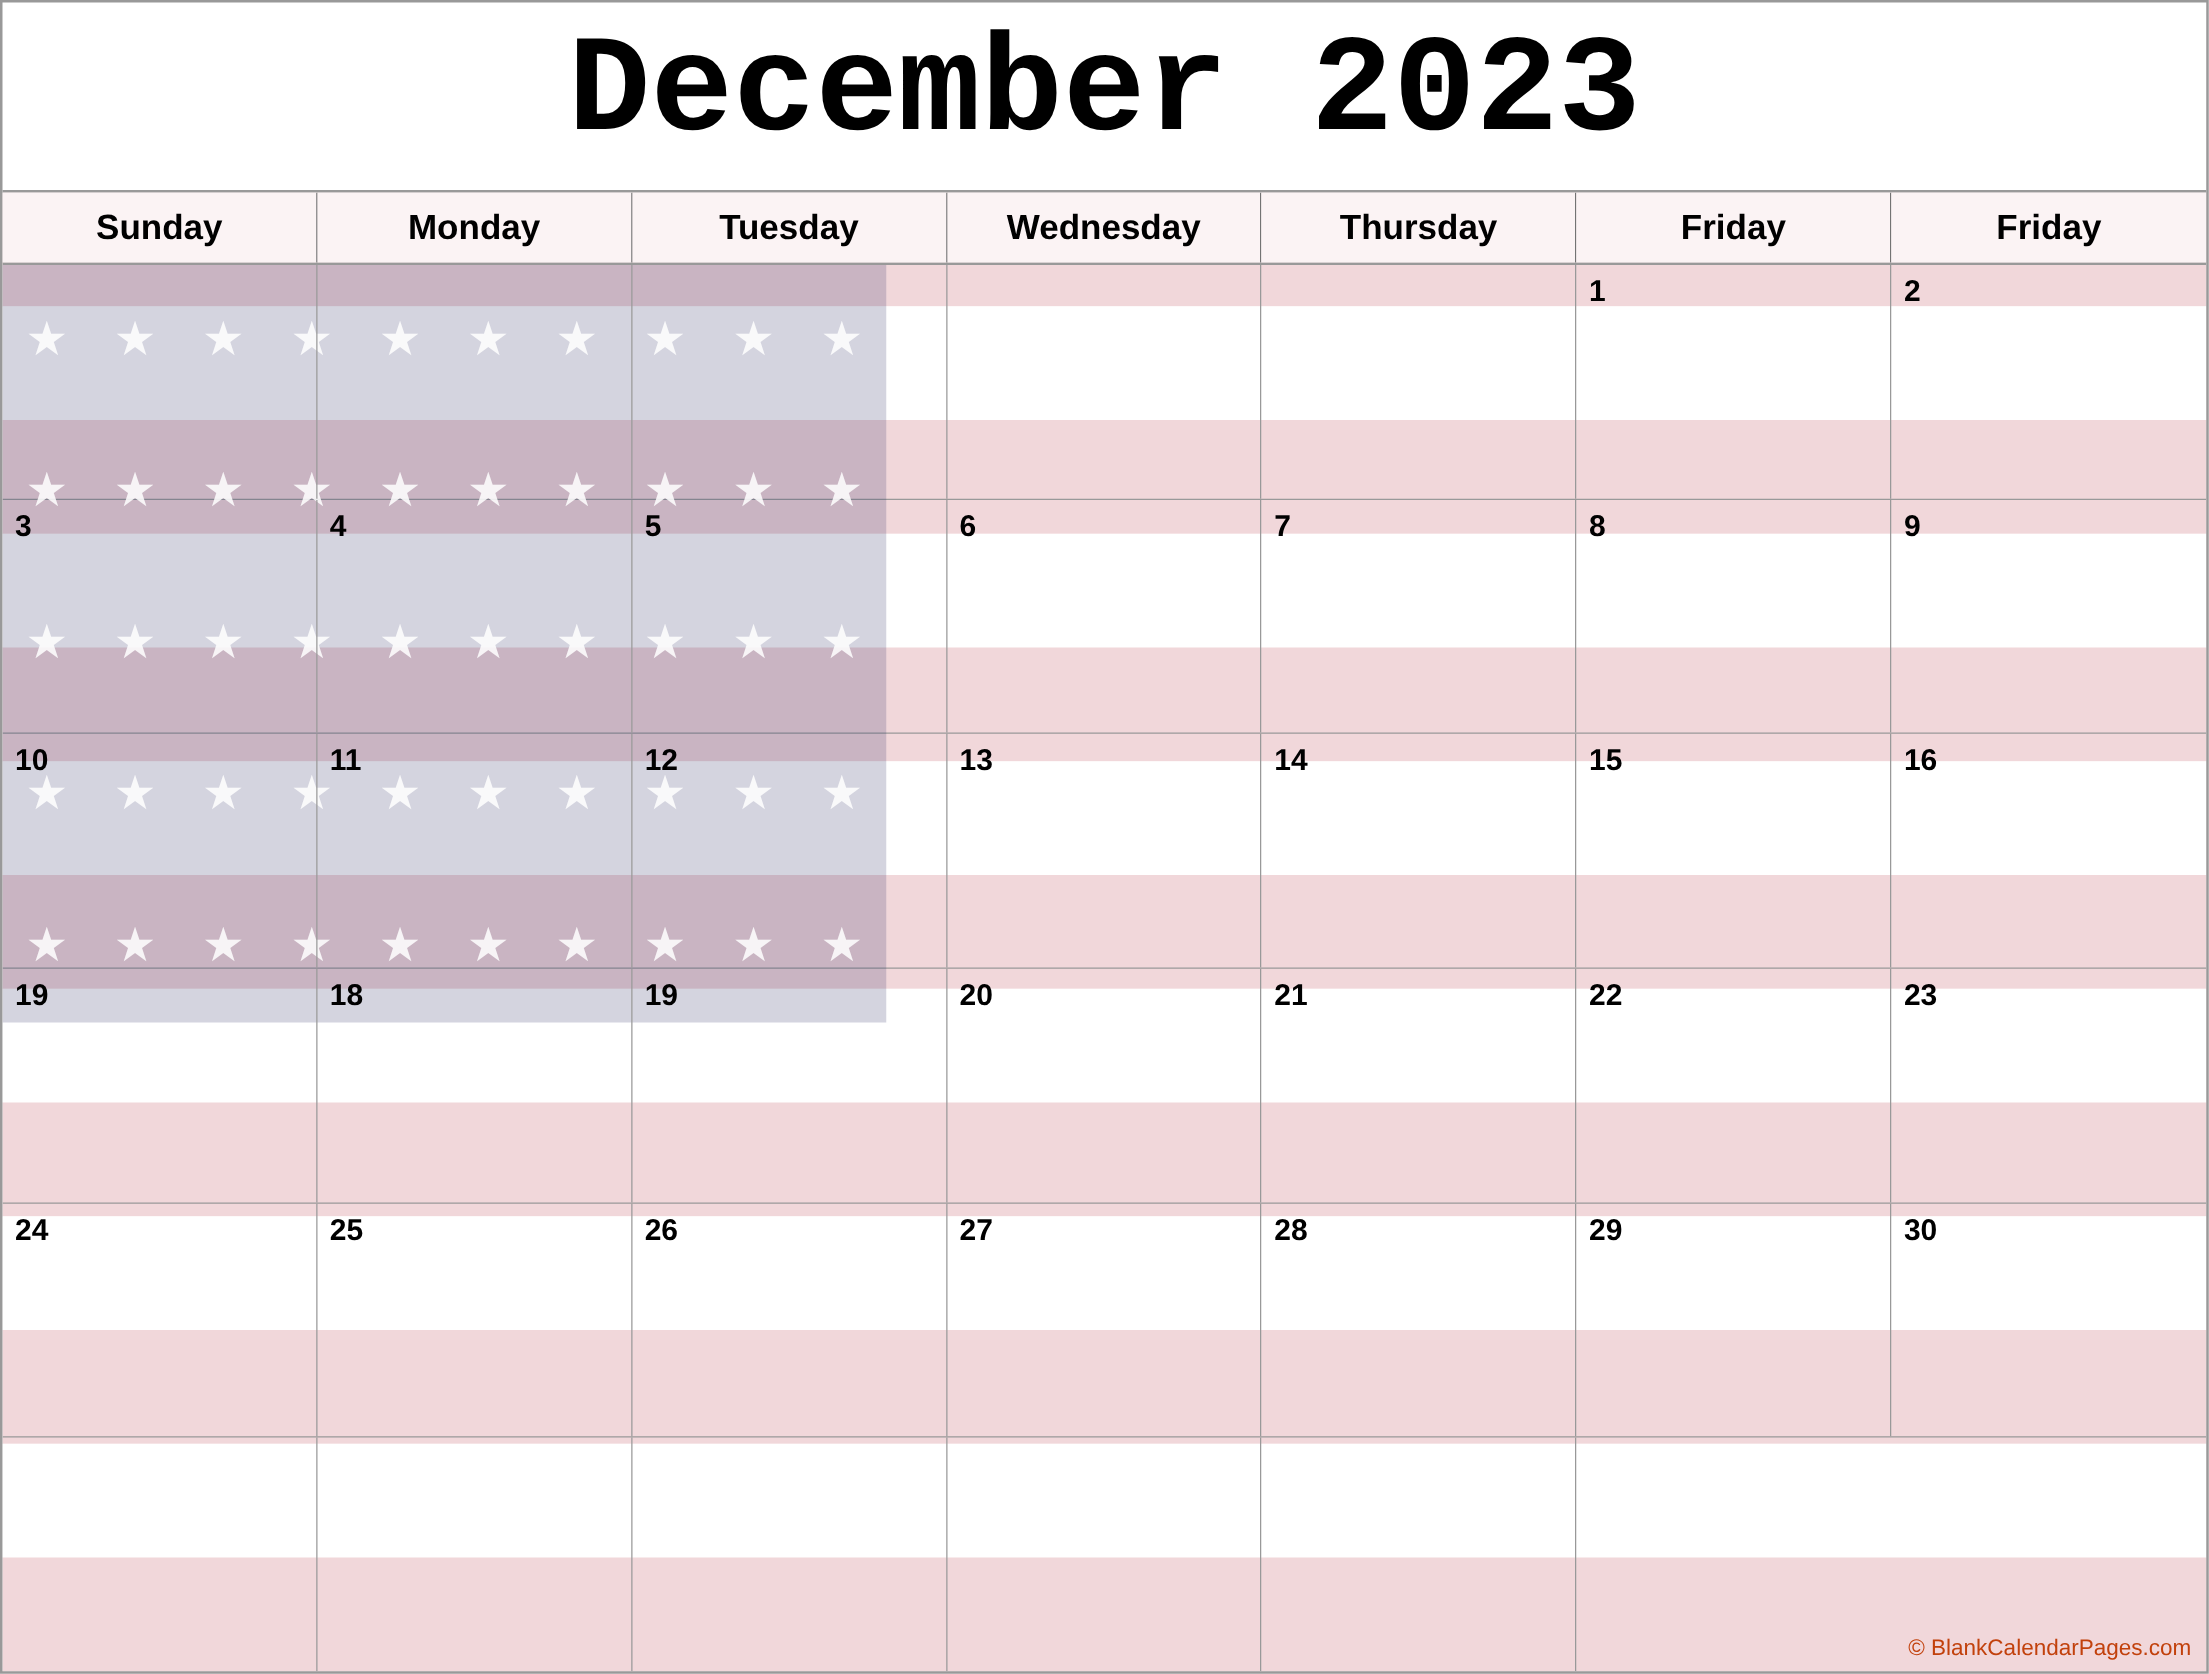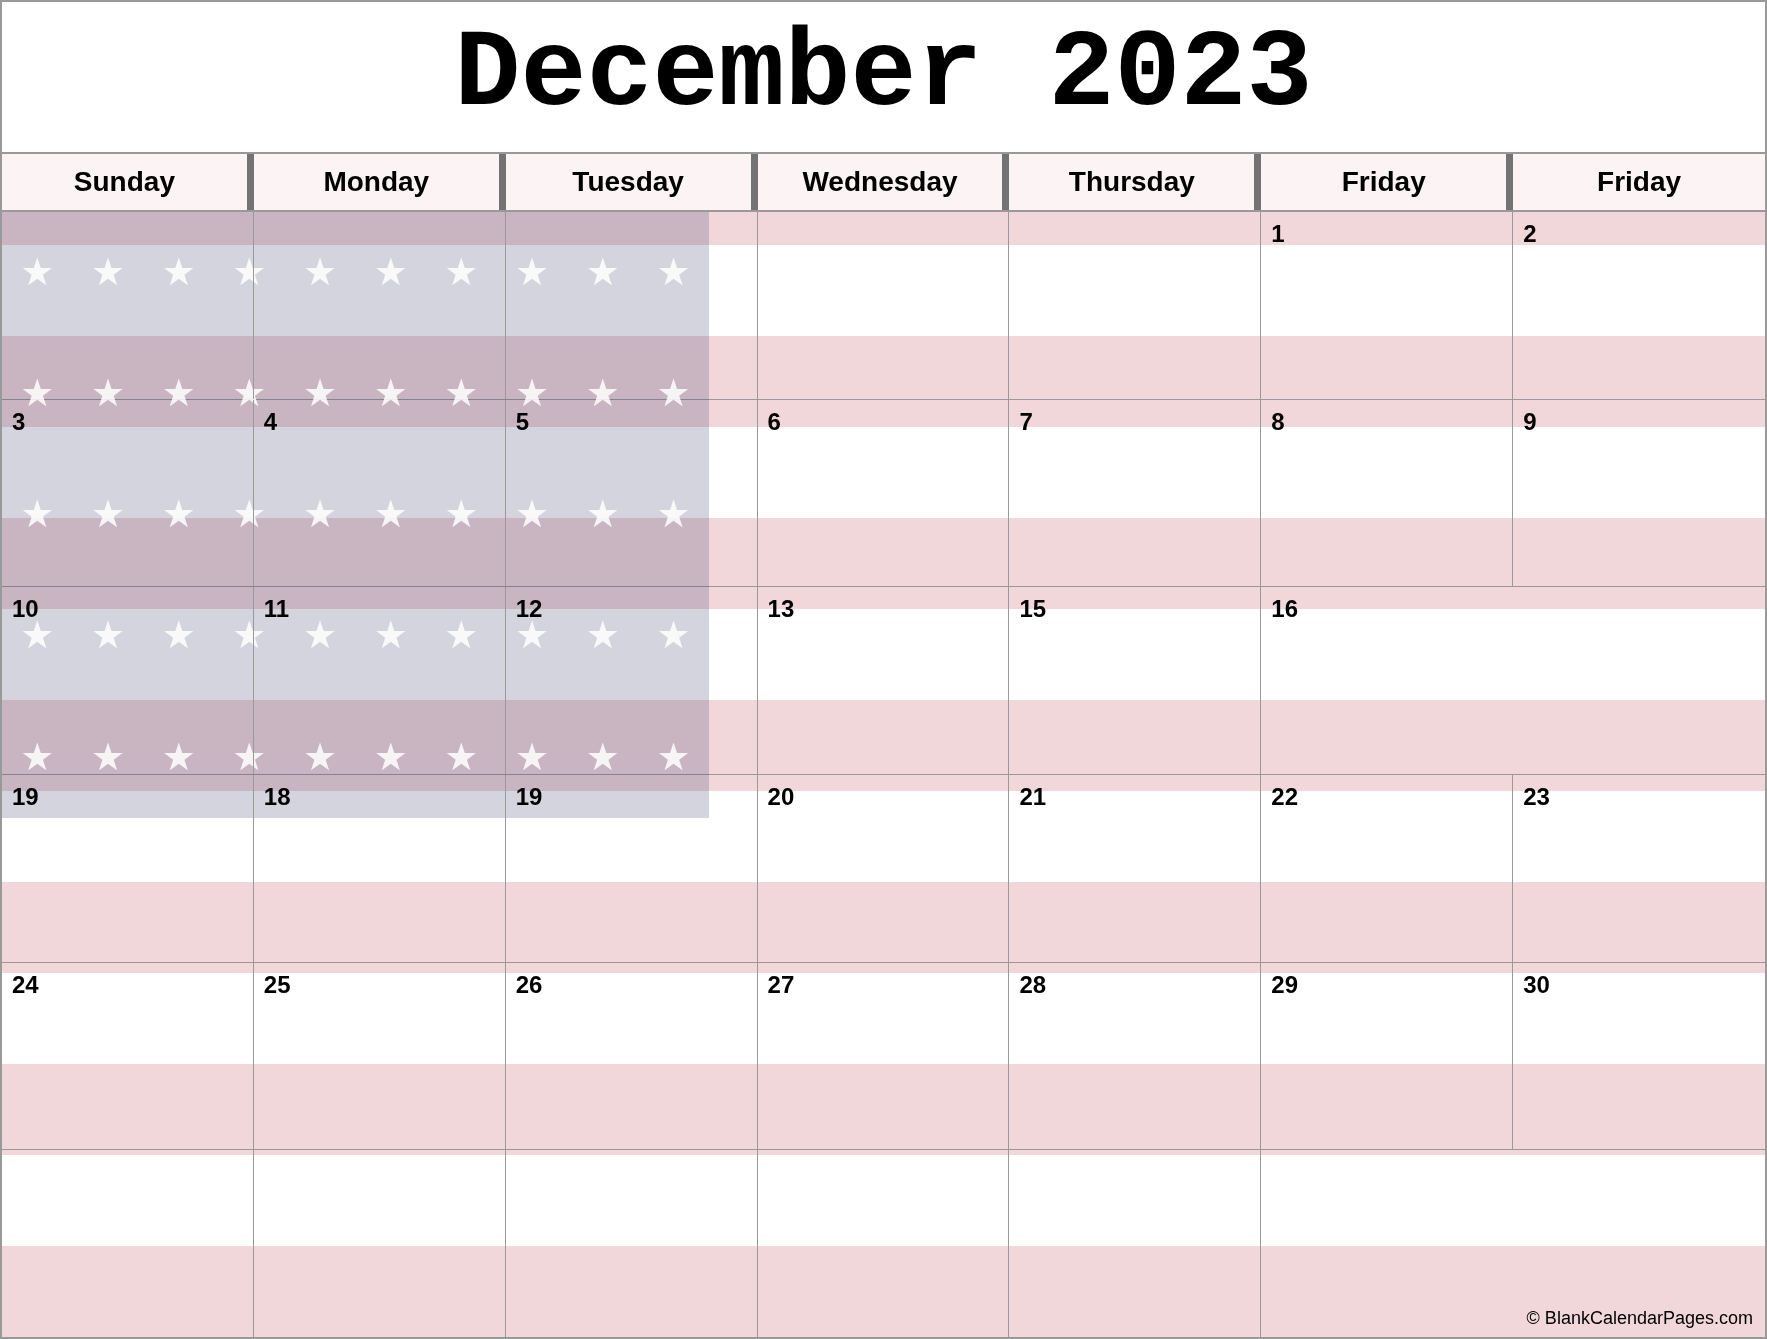--- a/index.html
+++ b/index.html
@@ -105,21 +105,21 @@
       position: relative;
       z-index: 2;
       flex-shrink: 0;
     }
 
     .day-header {
       text-align: center;
       font-size: 28px;
       font-weight: bold;
       padding: 12px 0;
-      border-right: 7px solid #737373;
+      border-right: 1px solid #737373;
       background: rgba(255,255,255,0.7);
       color: #000;
     }
 
     .day-header:last-child {
       border-right: none;
     }
 
     .week-row {
       display: grid;
@@ -152,21 +152,21 @@
       font-weight: bold;
       color: #000;
       line-height: 1.2;
     }
 
     .watermark {
       position: absolute;
       bottom: 8px;
       right: 12px;
       font-size: 18px;
-      color: #000000;
+      color: #c2410c;
       z-index: 10;
     }
 
     
     .week-row .day-cell {
       background: transparent;
     }
 
     .weeks-wrapper {
       flex: 1;
@@ -314,20 +314,23 @@
         <div class="day-cell">
           <span class="day-number">11</span>
         </div>
         <div class="day-cell">
           <span class="day-number">12</span>
         </div>
         <div class="day-cell">
           <span class="day-number">13</span>
         </div>
         <div class="day-cell">
+          <span class="day-number">14</span>
+        </div>
+        <div class="day-cell">
           <span class="day-number">15</span>
         </div>
         <div class="day-cell">
           <span class="day-number">16</span>
         </div>
       </div>
 
       <div class="week-row">
         <div class="day-cell">
           <span class="day-number">19</span>

